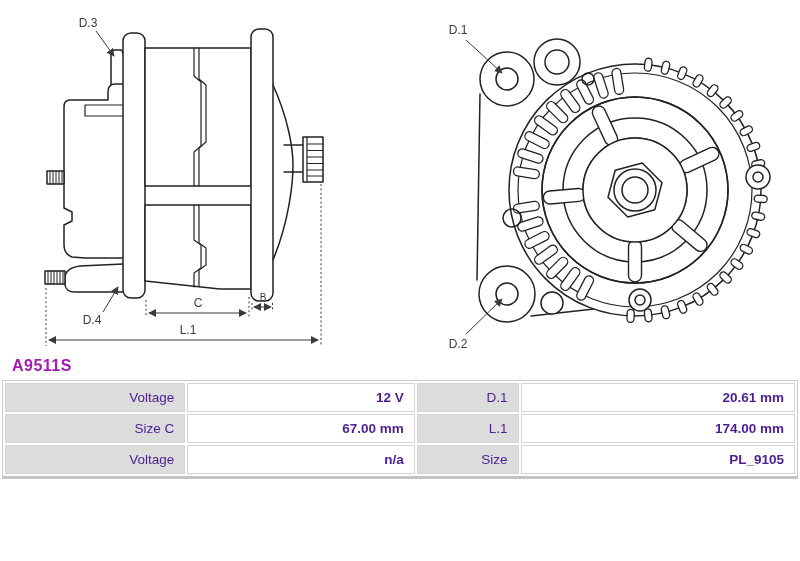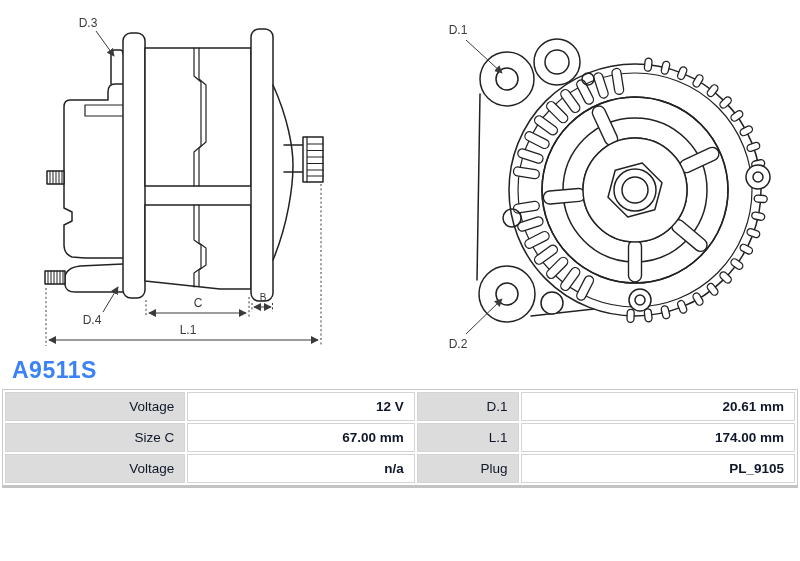--- a/index.html
+++ b/index.html
@@ -1,24 +1,24 @@
 <!DOCTYPE html>
 <html><head>
 <meta charset="utf-8">
 <style>
   html,body{margin:0;padding:0;background:#fff;width:800px;height:561px;overflow:hidden;
     font-family:"Liberation Sans",sans-serif;}
   .page{width:800px;height:418px;position:relative;}
   .drawings{width:800px;height:355px;display:block;}
   svg text{font-family:"Liberation Sans",sans-serif;fill:#3a3a3a;font-size:12px;}
   svg text.small{font-size:10px;}
-  h1.part-no{margin:2px 7px 5px 12px;font-size:23px;letter-spacing:.5px;font-weight:600;color:#3b82f6;}
+  h1.part-no{margin:2px 7px 5px 12px;font-size:16px;letter-spacing:.5px;font-weight:600;color:#a21caf;}
   table.specs{width:796px;margin:0 2px;border-collapse:separate;border-spacing:2px;
     border:1px solid #c9c9c9;border-bottom:3px solid #c3c3c3;table-layout:fixed;
-    font-size:13.5px;color:#0f172a;background:#fff;}
+    font-size:13.5px;color:#4c1d95;background:#fff;}
   table.specs td{border:1px solid #d4d4d4;padding:6px 10px;text-align:right;
     white-space:nowrap;overflow:hidden;}
   td.lbl{background:#dcdcdc;border-color:#c6c6c6;}
   td.val{background:#ffffff;font-weight:bold;}
   col.c1{width:23%;} col.c2{width:29%;} col.c3{width:13%;} col.c4{width:35%;}
 </style>
 </head>
 <body>
 
 <div class="page">
@@ -191,18 +191,18 @@
       </tr>
       <tr>
         <td class="lbl">Size C</td>
         <td class="val">67.00 mm</td>
         <td class="lbl">L.1</td>
         <td class="val">174.00 mm</td>
       </tr>
       <tr>
         <td class="lbl">Voltage</td>
         <td class="val">n/a</td>
-        <td class="lbl">Plug</td>
+        <td class="lbl">Size</td>
         <td class="val">PL_9105</td>
       </tr>
     </tbody>
   </table>
 </div>
 
 </body></html>

